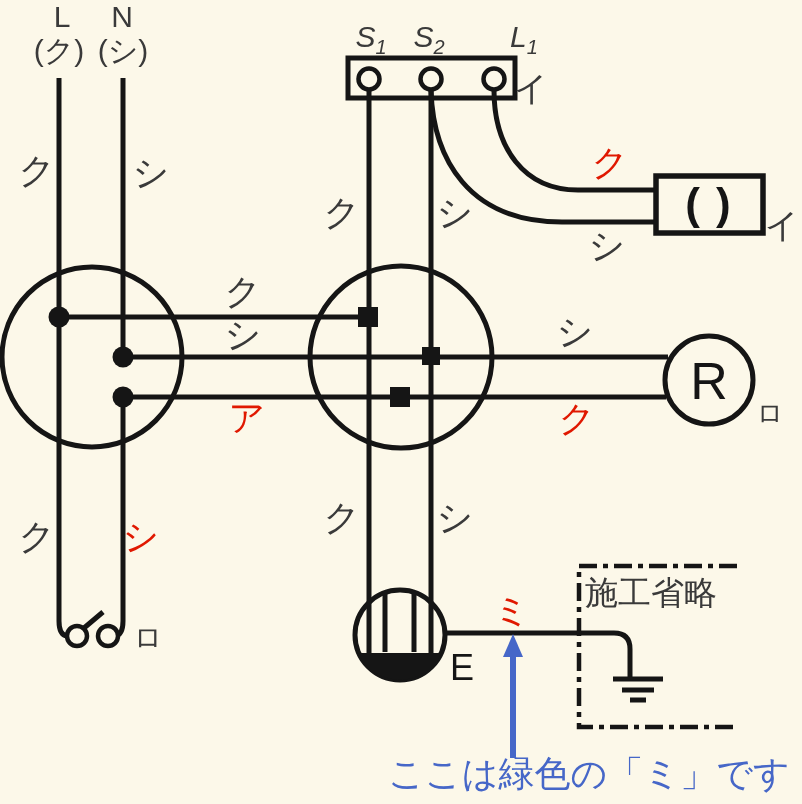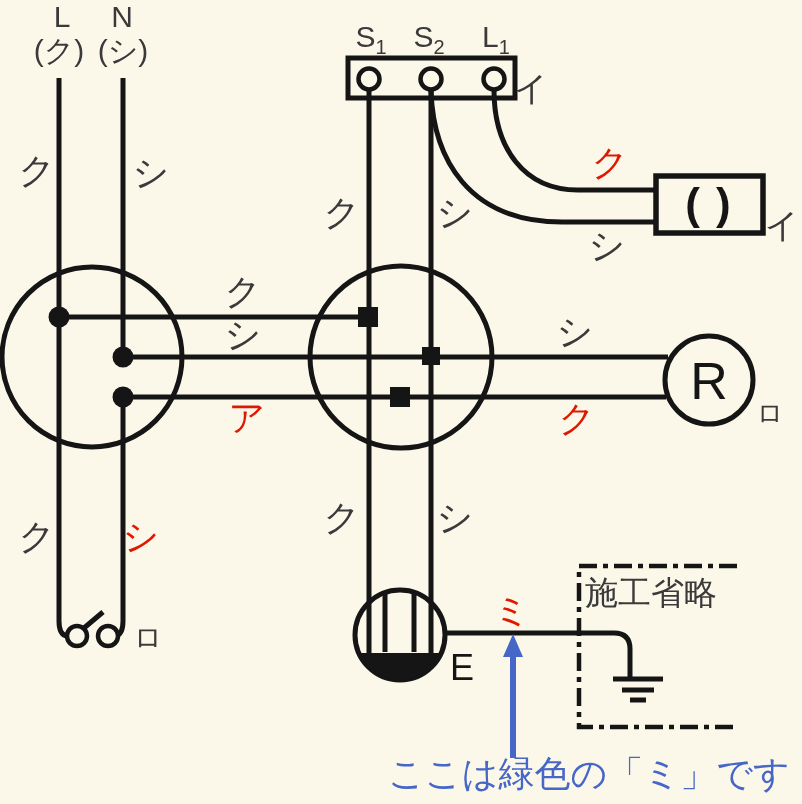--- a/index.html
+++ b/index.html
@@ -18,21 +18,21 @@
     font-size:36px;color:var(--label);white-space:nowrap;line-height:1;
     font-family:"Liberation Sans",sans-serif;
   }
   .red{color:var(--highlight-red);}
   .blue{color:var(--annotation-blue);}
   .dark{color:var(--line);}
   .fs30{font-size:30px;} .fs33{font-size:33px;} .fs34{font-size:34px;}
   .fs28{font-size:28px;} .fs26{font-size:26px;}
   .paren-symbol{font-size:44px;font-weight:bold;color:var(--line);letter-spacing:2px;}
   .r-symbol{font-size:52px;color:var(--line);}
-  .term{font-size:30px;color:var(--label);}
+  .term{font-size:30px;color:var(--label);font-style:italic;}
   .term sub{font-size:20px;line-height:1;}
   .note{transform:translate(0,-50%);}
   .omit{transform:translate(0,-50%);}
   .stroke{stroke:var(--line);fill:none;stroke-width:5;}
   .filled{fill:var(--line);stroke:none;}
   .contact{fill:var(--background);stroke:var(--line);stroke-width:4.5;}
   .dashdot{stroke:var(--line);fill:none;stroke-width:4.5;stroke-dasharray:18 6 5 6;}
   .bluestroke{stroke:var(--annotation-blue);fill:none;stroke-width:6;}
   .bluefill{fill:var(--annotation-blue);stroke:none;}
 </style>
@@ -96,21 +96,21 @@
 
   <div class="lbl fs30" style="left:62px;top:17px">L</div>
   <div class="lbl fs30" style="left:122px;top:17px">N</div>
   <div class="lbl fs30" style="left:59px;top:51px">(ク)</div>
   <div class="lbl fs30" style="left:123px;top:51px">(シ)</div>
   <div class="lbl" style="left:37px;top:171px">ク</div>
   <div class="lbl" style="left:151px;top:173px">シ</div>
 
   <div class="lbl term" style="left:371px;top:39px"><span>S</span><sub>1</sub></div>
   <div class="lbl term" style="left:429px;top:39px"><span>S</span><sub>2</sub></div>
-  <div class="lbl term" style="left:496px;top:39px"><span>L</span><sub>1</sub></div>
+  <div class="lbl term" style="left:524px;top:39px"><span>L</span><sub>1</sub></div>
   <div class="lbl fs34" style="left:531px;top:88px">イ</div>
   <div class="lbl" style="left:342px;top:213px">ク</div>
   <div class="lbl" style="left:455px;top:213px">シ</div>
 
   <div class="lbl red" style="left:610px;top:163px">ク</div>
   <div class="lbl" style="left:607px;top:246px">シ</div>
   <div class="lbl paren-symbol" style="left:709px;top:204px">( )</div>
   <div class="lbl fs34" style="left:782px;top:225px">イ</div>
 
   <div class="lbl" style="left:243px;top:292px">ク</div>

